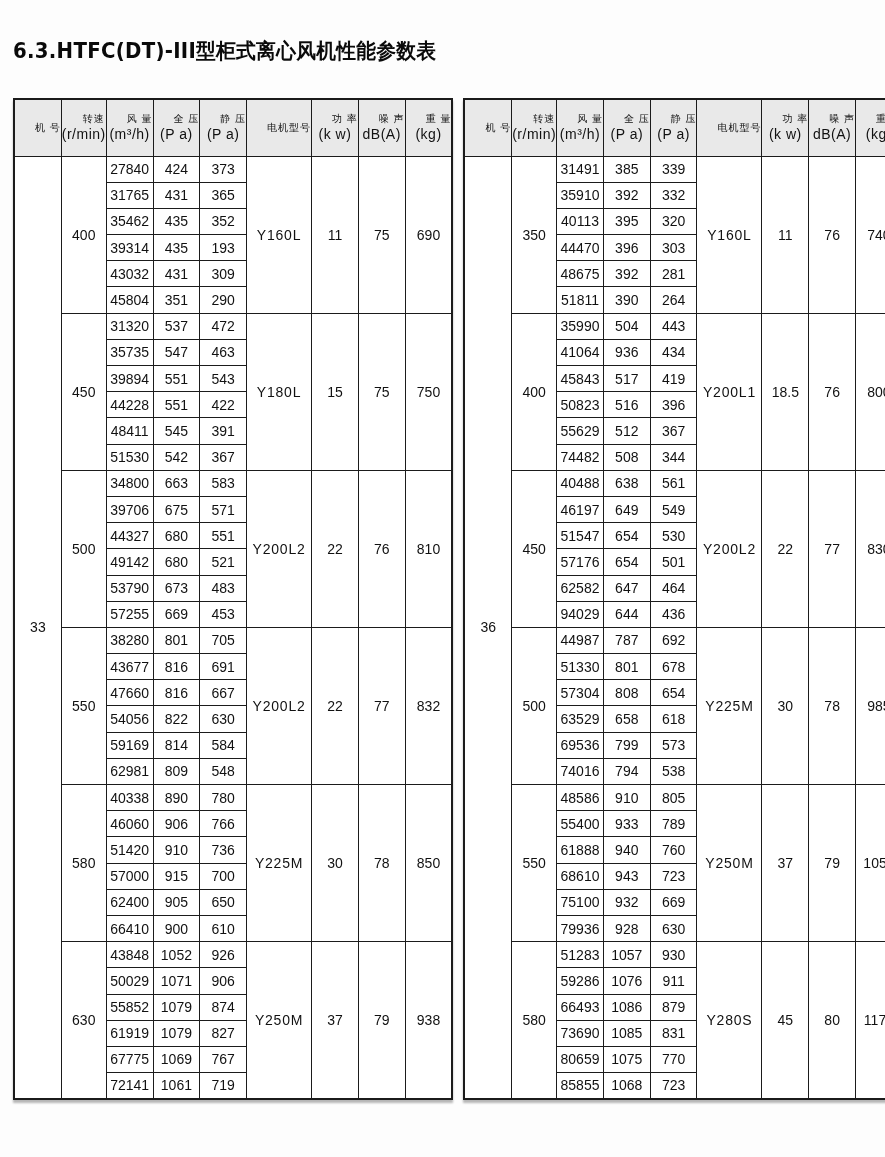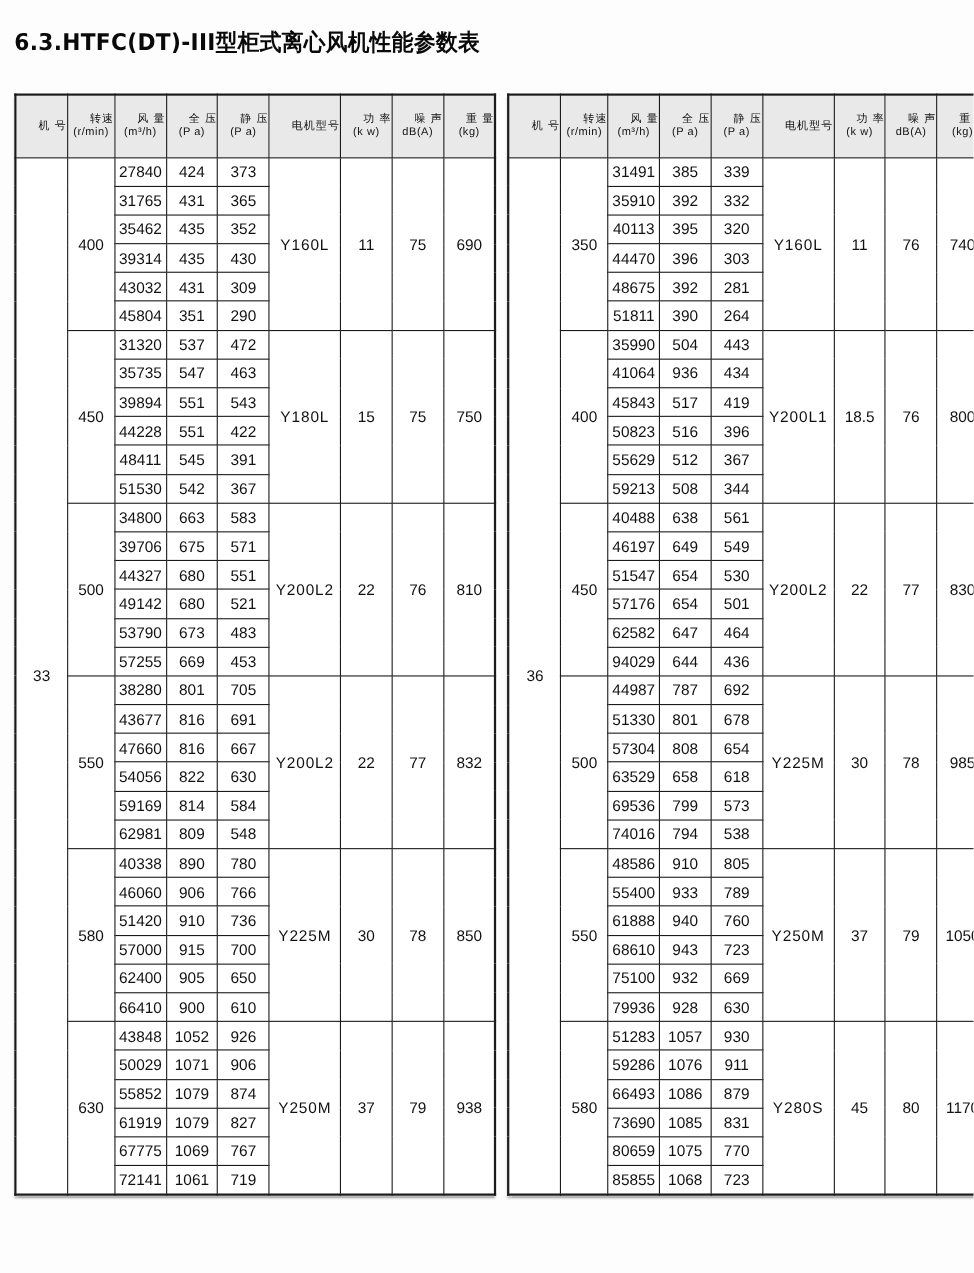--- a/index.html
+++ b/index.html
@@ -4,21 +4,21 @@
 <style>
   * { box-sizing: border-box; }
   html,body { margin:0; padding:0; }
   body {
     width:885px; height:1157px;
     background:#fdfdfd;
     font-family:"Liberation Sans", sans-serif;
     color:#111;
     overflow:hidden;
   }
-  .page { padding:20px 11px 0 13px; }
+  .page { padding:20px 11px 0 13px;margin-top:13px; }
   .doc-title {
     margin:4px 0 33px 0;
     font-family:"DejaVu Sans", sans-serif;
     font-size:21px;
     font-weight:bold;
     letter-spacing:0.3px;
     color:#0a0a0a;
     transform:scaleX(0.94);
     transform-origin:left center;
     white-space:nowrap;
@@ -39,21 +39,21 @@
     overflow:hidden;
     white-space:nowrap;
   }
   table.perf thead th {
     background:#e9e9e9;
     height:57px;
     font-weight:normal;
     line-height:1.15;
   }
   th .lbl { font-size:10px; letter-spacing:1px;padding-left:20px; }
-  th .unit { font-size:10px; letter-spacing:0.5px; margin-top:1px; }
+  th .unit { font-size:14px; letter-spacing:0.5px; margin-top:1px; }
   table.perf tbody td { height:26.2px; font-size:14px; }
   td.machine-no { font-size:15px; }
   td.motor { letter-spacing:0.8px; }
 </style>
 </head>
 <body>
 
 <div class="page">
   <div class="doc-title">6.3.HTFC(DT)-III型柜式离心风机性能参数表</div>
   <div class="tables">
@@ -125,21 +125,21 @@
             <td>365</td>
           </tr>
           <tr>
             <td>35462</td>
             <td>435</td>
             <td>352</td>
           </tr>
           <tr>
             <td>39314</td>
             <td>435</td>
-            <td>430</td>
+            <td>193</td>
           </tr>
           <tr>
             <td>43032</td>
             <td>431</td>
             <td>309</td>
           </tr>
           <tr>
             <td>45804</td>
             <td>351</td>
             <td>290</td>
@@ -432,21 +432,21 @@
             <td>50823</td>
             <td>516</td>
             <td>396</td>
           </tr>
           <tr>
             <td>55629</td>
             <td>512</td>
             <td>367</td>
           </tr>
           <tr>
-            <td>59213</td>
+            <td>74482</td>
             <td>508</td>
             <td>344</td>
           </tr>
           <tr>
             <td rowspan="6">450</td>
             <td>40488</td>
             <td>638</td>
             <td>561</td>
             <td class="motor" rowspan="6">Y200L2</td>
             <td rowspan="6">22</td>

